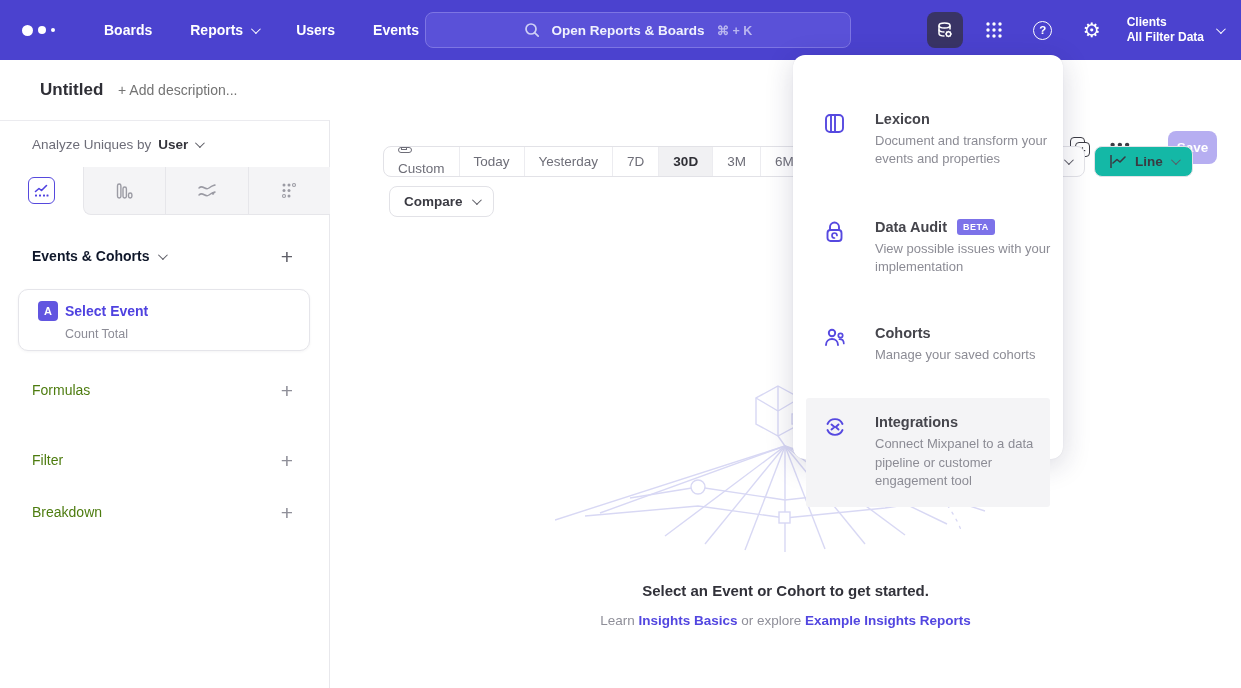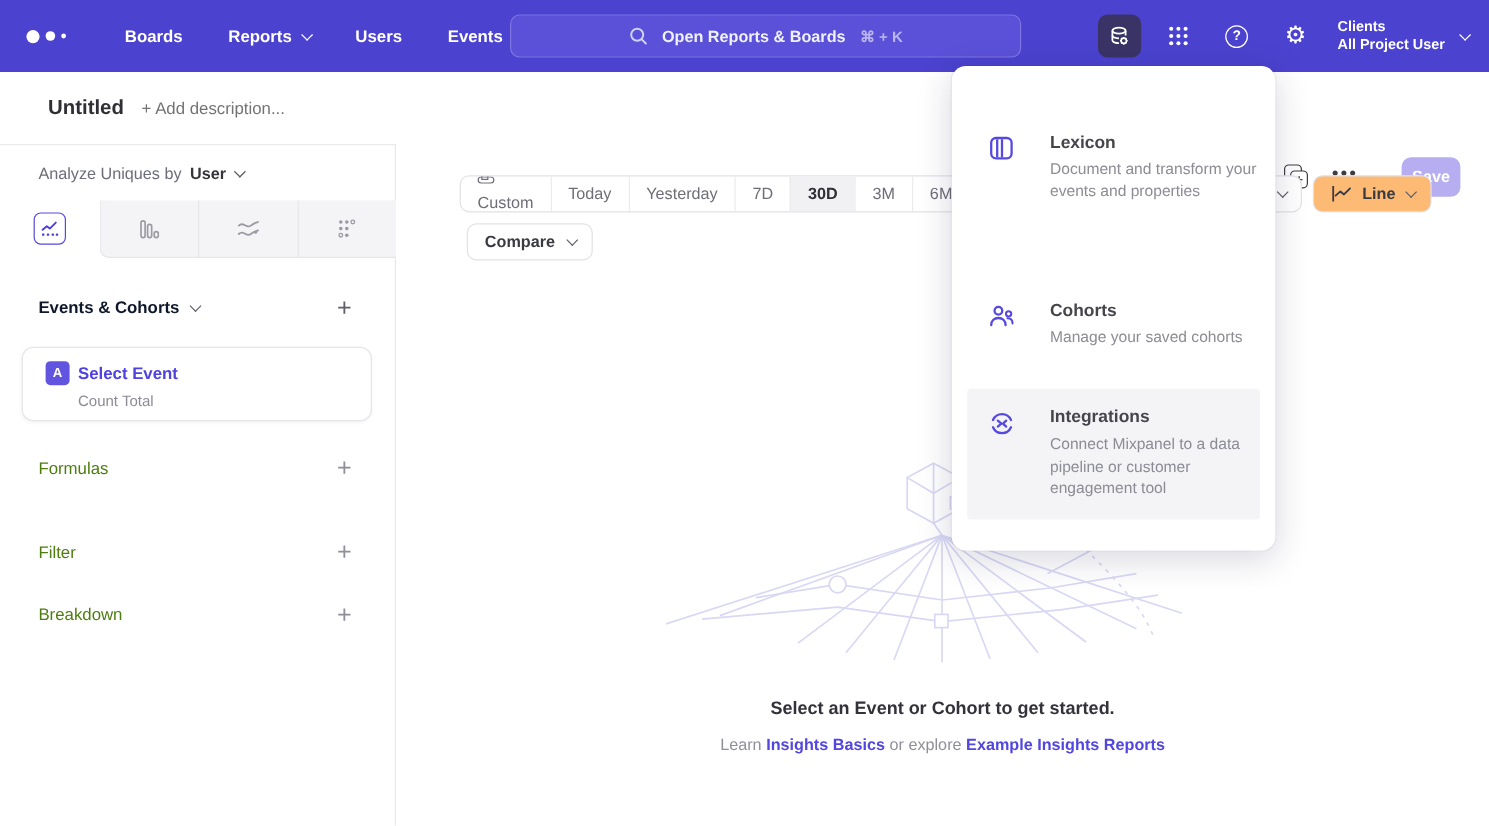--- a/index.html
+++ b/index.html
@@ -62,21 +62,21 @@
   
   .date-control { position:absolute; left:383px; top:146px; height:31px; display:flex; align-items:stretch; border:1px solid #e2e2e7; border-radius:8px; background:#fff; overflow:hidden; }
   .date-item { display:flex; justify-content:center; padding:0 14px; font-size:13.5px; color:#6e6e78; cursor:pointer; border-left:1px solid #ececf0; white-space:nowrap; gap:8px;flex-direction:column; }
   .date-item:first-child { border-left:none; }
   .date-item.selected { background:#f1f1f3; color:#303036; font-weight:700; }
   .cal-icon { width:14px; height:13px; border:1.6px solid #6e6e78; border-radius:3px; position:relative; }
   .cal-icon::after { content:""; position:absolute; left:2px; bottom:2px; width:4px; height:3px; border:1.2px solid #6e6e78; }
   .compare-btn { position:absolute; left:389px; top:186px; height:31px; padding:0 14px; border:1px solid #e2e2e7; border-radius:8px; background:#fff; display:flex; align-items:center; gap:9px; font-size:13.5px; font-weight:600; color:#3a3a42; cursor:pointer; }
   .compare-btn .chev { color:#5b5b64; }
   .hidden-dd { position:absolute; left:1000px; top:146px; width:85px; height:31px; border:1px solid #e2e2e7; border-radius:8px; background:#fff; display:flex; align-items:center; justify-content:flex-end; padding-right:13px; color:#5b5b64; cursor:pointer; z-index:1; }
-  .line-btn { position:absolute; left:1094px; top:146px; width:99px; height:31px; border:1px solid #e2e2e7; border-radius:8px; background:#fdba74; display:flex; align-items:center; justify-content:center; gap:8px; font-size:13.5px; font-weight:600; color:#3a3a42; cursor:pointer; }
+  .line-btn { position:absolute; left:1094px; top:146px; width:99px; height:31px; border:1px solid #e2e2e7; border-radius:8px; background:#14b8a6; display:flex; align-items:center; justify-content:center; gap:8px; font-size:13.5px; font-weight:600; color:#3a3a42; cursor:pointer; }
   .line-btn .chev { color:#5b5b64; }
 
   
   .empty-title { position:absolute; left:330px; top:582px; width:911px; text-align:center; font-size:15px; font-weight:700; color:#32323a; }
   .empty-sub { position:absolute; left:330px; top:613px; width:911px; text-align:center; font-size:13.5px; color:#8f8f99; }
   .empty-sub a { color:#5246e0; font-weight:700; text-decoration:none; cursor:pointer; }
 
   
   .menu-panel { position:absolute; left:793px; top:55px; width:270px; height:404px; background:#fff; border-radius:12px; box-shadow:0 6px 28px rgba(35,35,80,0.18), 0 0 1px rgba(35,35,80,0.15); z-index:40; padding-top:48px; }
   .menu-item { display:flex; padding:8px 14px 8px 30px; cursor:pointer; }
@@ -162,21 +162,21 @@
       <span class="help-ring">
           <span>?</span>
         </span>
     </div>
     <div class="nav-iconbtn">
       <span class="gear-glyph">⚙</span>
     </div>
     <div class="project-switch">
       <span class="project-names">
         <span class="project-org">Clients</span>
-        <span class="project-name">All Project User</span>
+        <span class="project-name">All Filter Data</span>
       </span>
       <i class="chev"></i>
     </div>
   </div>
 </div>
 
 <div class="header">
   <span class="report-title">Untitled</span>
   <span class="desc-placeholder">+ Add description...</span>
   <div class="copy-btn">
@@ -367,20 +367,36 @@
     </span>
     <span class="mi-text">
       <span class="mi-title">
           <span>Lexicon</span>
         </span>
       <div class="mi-desc">Document and transform your events and properties</div>
     </span>
   </div>
   <div class="mi-gap1"></div>
 
+  <div class="menu-item">
+    <span class="mi-icon">
+      <svg width="23" height="25" viewBox="0 0 23 25">
+          <path d="M7 10 V7 a4.5 4.5 0 0 1 9 0 v3" fill="none" stroke="#5649e0" stroke-width="1.9" stroke-linecap="round"></path>
+          <rect x="4.5" y="10" width="14" height="11" rx="3" fill="none" stroke="#5649e0" stroke-width="1.9"></rect>
+          <path d="M14 15.5 a2.5 2.5 0 1 0 -2.5 2.5" fill="none" stroke="#5649e0" stroke-width="1.7" stroke-linecap="round"></path>
+        </svg>
+    </span>
+    <span class="mi-text">
+      <span class="mi-title">
+        <span>Data Audit</span>
+        <span class="beta-badge">BETA</span>
+      </span>
+      <div class="mi-desc">View possible issues with your implementation</div>
+    </span>
+  </div>
   <div class="mi-gap2"></div>
 
   <div class="menu-item">
     <span class="mi-icon">
       <svg width="24" height="22" viewBox="0 0 24 22">
           <circle cx="9" cy="7" r="3.2" fill="none" stroke="#5649e0" stroke-width="1.9"></circle>
           <path d="M3 19 c0-3.8 2.7-6 6-6 s6 2.2 6 6" fill="none" stroke="#5649e0" stroke-width="1.9" stroke-linecap="round"></path>
           <circle cx="17.5" cy="9.5" r="2.2" fill="none" stroke="#5649e0" stroke-width="1.7"></circle>
           <path d="M16.5 13.2 c2.6 0 4.3 1.7 4.3 4.3" fill="none" stroke="#5649e0" stroke-width="1.7" stroke-linecap="round"></path>
         </svg>

